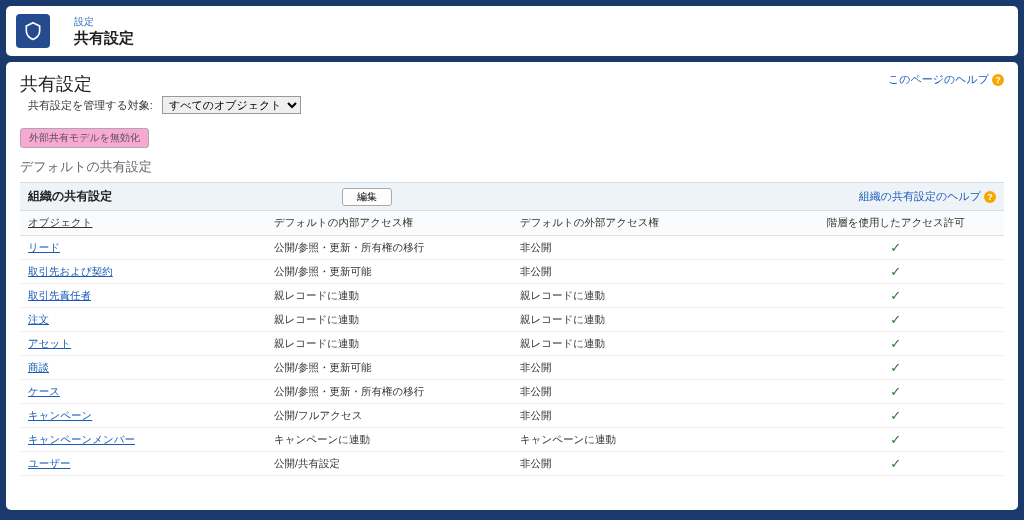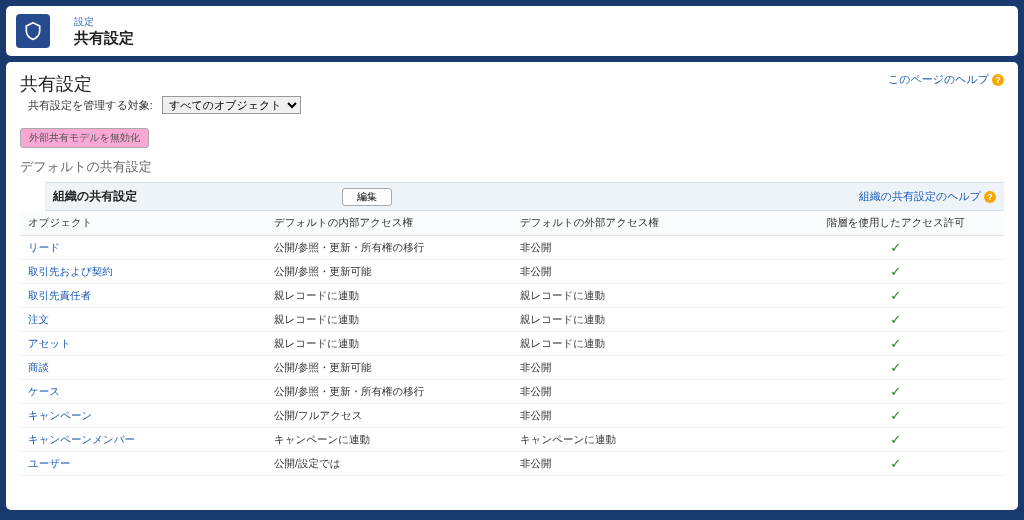--- a/index.html
+++ b/index.html
@@ -63,21 +63,21 @@
   background: #f9a8d4; border-radius: 3px; cursor: pointer; color: #555;
 }
 .ext-btn-row { margin-bottom: 10px; }
 .default-label { font-size: 13px; color: #666; margin-bottom: 6px; }
 
 .section-header {
   background: #eef3f8;
   border-top: 1px solid #d6dde6;
   border-bottom: 1px solid #d6dde6;
   padding: 5px 8px;
-  display: flex; justify-content: space-between; align-items: center; margin-left: 25px;
+  display: flex; justify-content: space-between; align-items: center;
 }
 .section-header .center { position: absolute; left: 50%; transform: translateX(-170px); }
 .section-title { font-size: 12px; font-weight: bold; color: #222; }
 .edit-btn {
   font-size: 10px; padding: 1px 14px; border: 1px solid #aaa;
   background: #fdfdfd; border-radius: 3px; cursor: pointer;
 }
 .owd-help { font-size: 11px; color: #1a5bb8; text-decoration: none; display:flex; align-items:center; gap:3px;}
 
 .data-table { width: 100%; border-collapse: collapse; }
@@ -87,21 +87,21 @@
   background: #fafbfc;
 }
 .data-table th:nth-child(4) { text-align: center; }
 .data-table td {
   font-size: 10.5px; color: #1a5bb8; padding: 4px 8px;
   border-bottom: 1px solid #f0f0f0;
 }
 .data-table td.obj { color: #1a5bb8; }
 .data-table td.val { color: #333; }
 .data-table td.chk { text-align: center; color: #2a7a2a; font-size: 13px; }
-.data-table th:nth-child(1), .data-table td:nth-child(1) { width: 25%; }
+.data-table th:nth-child(1), .data-table td:nth-child(1) { width: 25%; text-decoration: underline; }
 .data-table th:nth-child(2), .data-table td:nth-child(2) { width: 25%; margin-top: 16px; }
 .data-table th:nth-child(3), .data-table td:nth-child(3) { width: 28%; }
 .data-table th:nth-child(4), .data-table td:nth-child(4) { width: 22%; }
 
 ::-webkit-scrollbar { width: 10px; }
 ::-webkit-scrollbar-track { background: #f0f0f0; }
 ::-webkit-scrollbar-thumb { background: #c0c0c0; border-radius: 5px; }
 </style>
 </head>
 <body>
@@ -212,20 +212,20 @@
           <td class="chk">✓</td>
         </tr>
         <tr>
           <td class="obj">キャンペーンメンバー</td>
           <td class="val">キャンペーンに連動</td>
           <td class="val">キャンペーンに連動</td>
           <td class="chk">✓</td>
         </tr>
         <tr>
           <td class="obj">ユーザー</td>
-          <td class="val">公開/設定では</td>
+          <td class="val">公開/共有設定</td>
           <td class="val">非公開</td>
           <td class="chk">✓</td>
         </tr>
       </tbody>
   </table>
 
 </div>
 
 </body></html>

